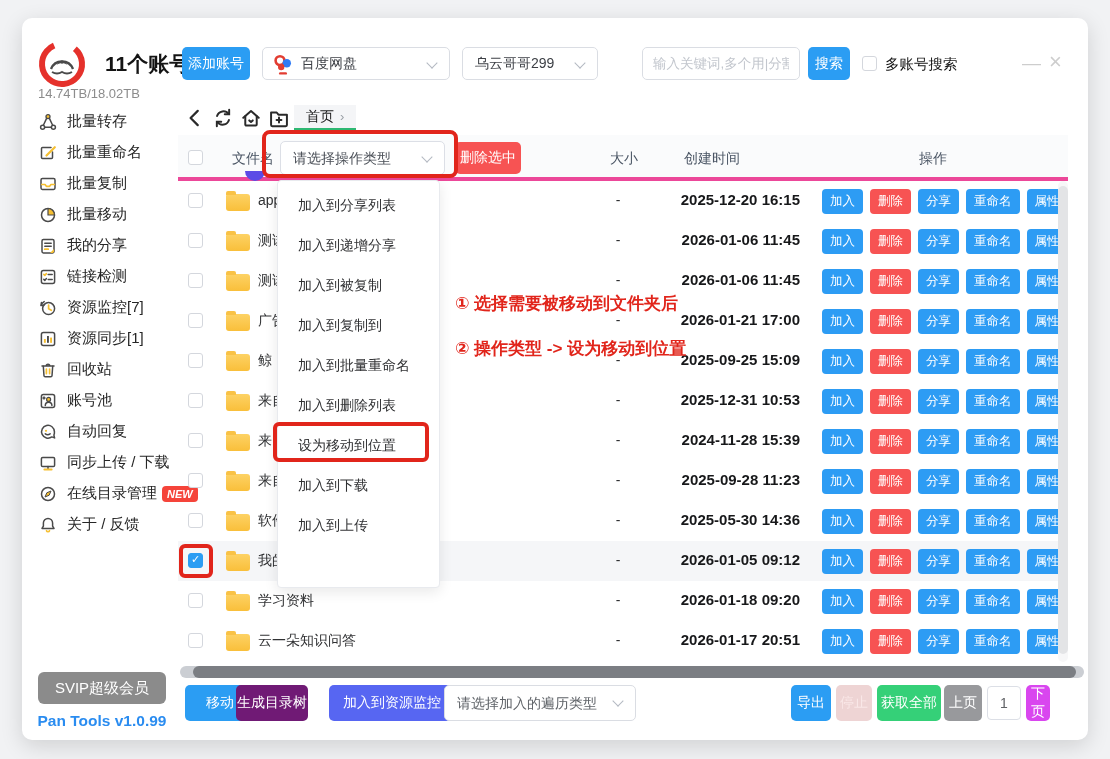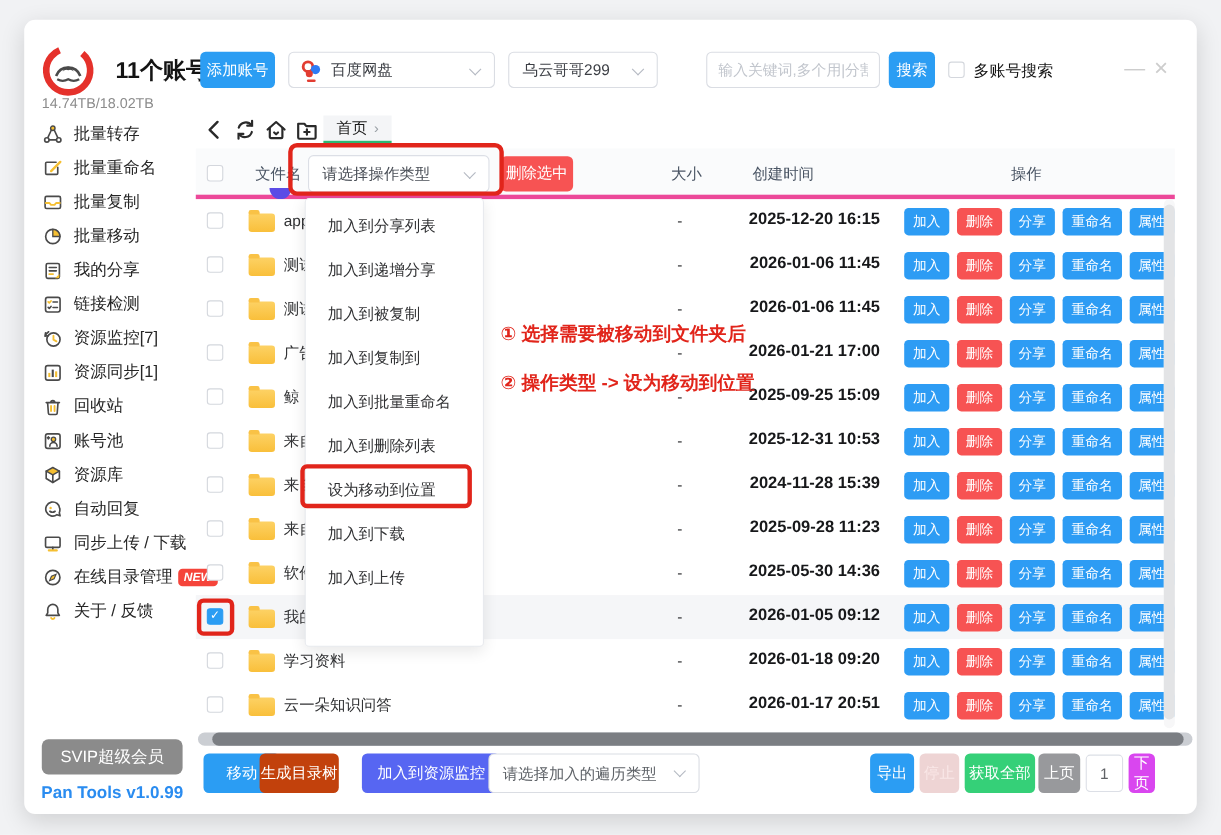--- a/index.html
+++ b/index.html
@@ -93,21 +93,21 @@
   .rf-cb { left:157px; top:526px; width:34px; height:34px; border-radius:6px; }
   .anno { position:absolute; font-size:17px; font-weight:700; color:#e1251b; z-index:6; white-space:nowrap; }
   .anno1 { left:433px; top:274px; }
   .anno2 { left:433px; top:319px; }
 
   
   .hscroll { position:absolute; left:158px; top:648px; width:904px; height:12px; background:#cbced3; border-radius:6px; }
   .hthumb { position:absolute; left:13px; right:8px; top:0; bottom:0; background:#7b7e83; border-radius:6px; }
   .footer-btn { position:absolute; top:667px; height:36px; font-size:14px; }
   .f-move { left:163px; width:70px; }
-  .f-tree { left:214px; width:72px; background:#c2410c; }
+  .f-tree { left:214px; width:72px; background:#701a75; }
   .f-monitor { left:307px; width:126px; background:#5766f2; }
   .f-select { position:absolute; left:422px; top:667px; width:192px; height:36px; }
   .f-select .sel-text { color:#5f6368; top:8.5px; }
   .f-export { left:769px; width:40px; }
   .f-stop { left:814px; width:36px; background:#eed4d4; color:#f9e7e7; }
   .f-getall { left:855px; width:64px; background:#35d078; }
   .f-prev { left:922px; width:38px; background:#98999c; }
   .f-page { position:absolute; left:965px; top:668px; width:34px; height:34px; border:1px solid #dcdfe6; border-radius:4px; background:#fff; text-align:center; line-height:32px; font-size:14px; color:#606266; }
   .f-next { left:1004px; width:24px; background:#d946ef; }
 </style>
@@ -267,30 +267,20 @@
             <rect x="3.4" y="3.4" width="13.2" height="13.2" rx="2" fill="none" stroke="#4a4a4a" stroke-width="1.5" stroke-linecap="round" stroke-linejoin="round"></rect>
             <circle cx="10.6" cy="8.4" r="2" fill="#f5bf32" stroke="#4a4a4a" stroke-width="1.2"></circle>
             <path d="M7.3 14.6a3.3 3.3 0 0 1 6.6 0" fill="none" stroke="#4a4a4a" stroke-width="1.5" stroke-linecap="round" stroke-linejoin="round"></path>
             <path d="M5 7h2M6 6v2" fill="none" stroke="#4a4a4a" stroke-width="1.5" stroke-linecap="round" stroke-linejoin="round"></path>
           </svg>
         </span>
         <span class="side-label">账号池</span>
 
       </div>
 
-      <div class="side-item">
-        <span class="side-icon">
-          <svg viewBox="0 0 20 20">
-            <path d="M10 3 16 6.3 10 9.6 4 6.3z" fill="#f5bf32" stroke="#4a4a4a" stroke-width="1.3" stroke-linejoin="round"></path>
-            <path d="M16 6.3V13L10 16.7 4 13V6.3M10 9.6v7.1" fill="none" stroke="#4a4a4a" stroke-width="1.5" stroke-linecap="round" stroke-linejoin="round"></path>
-          </svg>
-        </span>
-        <span class="side-label">资源库</span>
-
-      </div>
 
       <div class="side-item">
         <span class="side-icon">
           <svg viewBox="0 0 20 20">
             <path d="M16.4 9.7a6.4 6.4 0 1 0-2.6 5.2l2.8 1-0.7-2.8a6.4 6.4 0 0 0 .5-3.4z" fill="none" stroke="#4a4a4a" stroke-width="1.5" stroke-linecap="round" stroke-linejoin="round"></path>
             <circle cx="8" cy="8.8" r="1.1" fill="#f5bf32"></circle>
             <path d="M7.3 11.8q2.4 1.8 4.8 0" fill="none" stroke="#4a4a4a" stroke-width="1.5" stroke-linecap="round" stroke-linejoin="round"></path>
           </svg>
         </span>
         <span class="side-label">自动回复</span>

